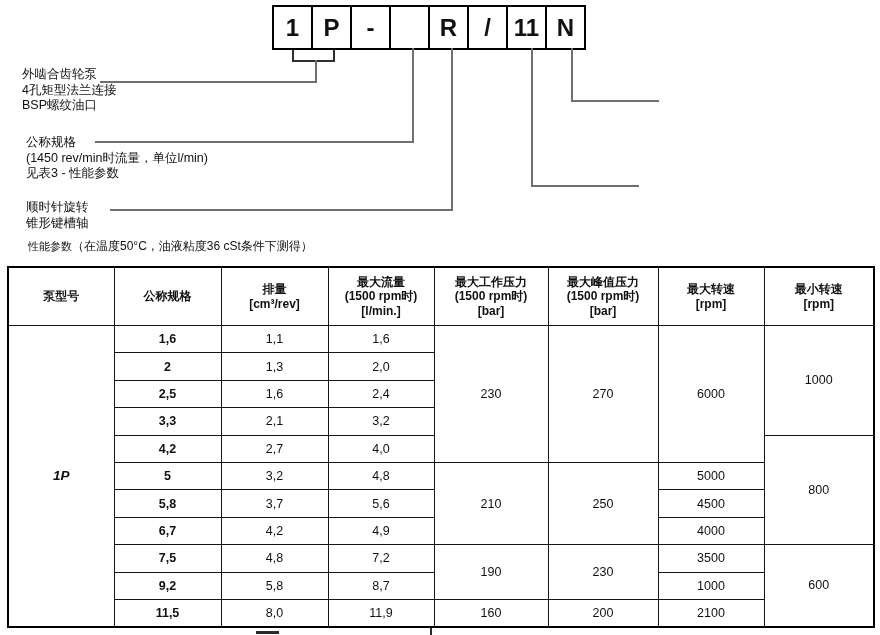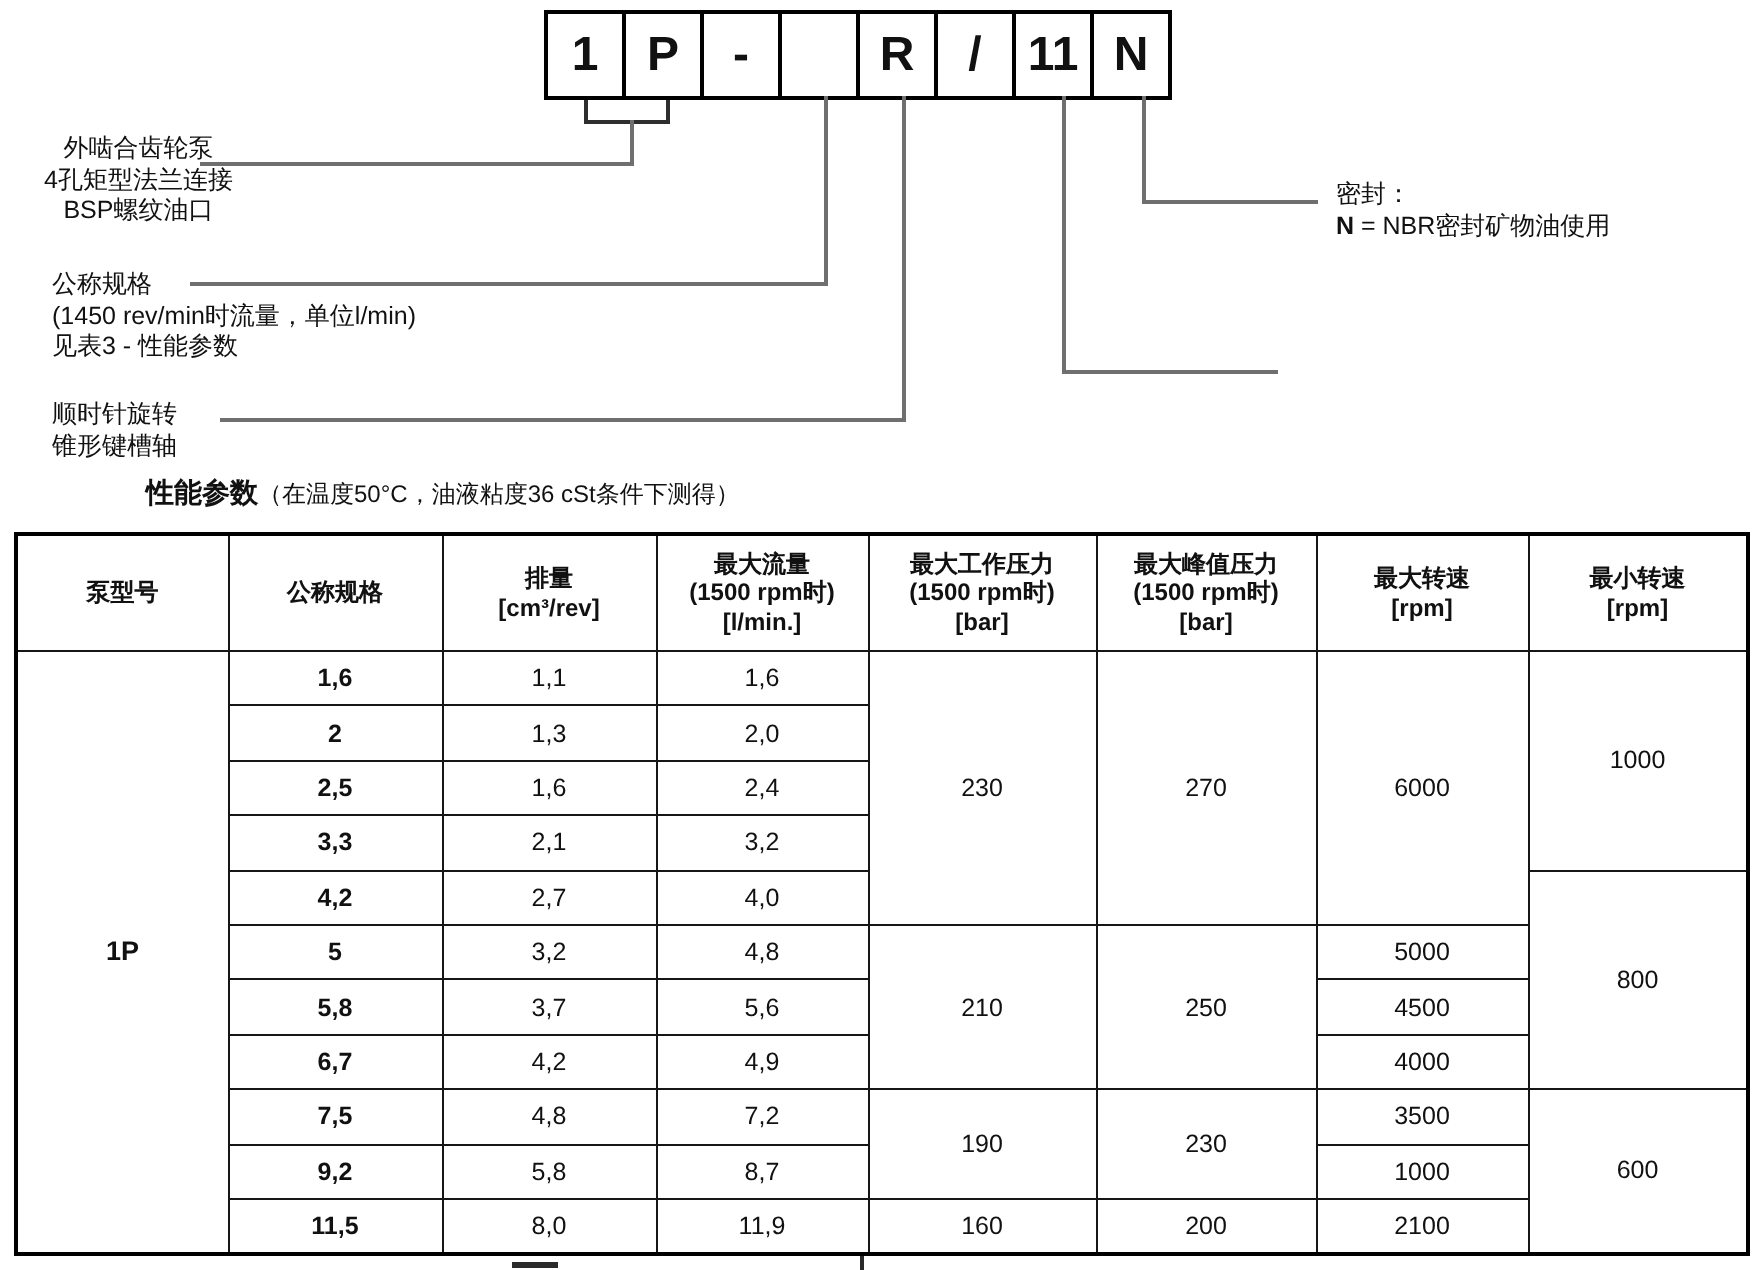--- a/index.html
+++ b/index.html
@@ -17,34 +17,34 @@
   
   .ln{position:absolute;background:#6f6f6f;}
   .ln.dark{background:#2e2e2e;}
 
   
   .callout{position:absolute;font-size:12.5px;line-height:15.5px;white-space:nowrap;}
   .callout .b{font-weight:bold;}
 
   
   .section-heading{position:absolute;left:28px;top:238px;display:flex;align-items:baseline;}
-  .section-heading .title{font-size:14px;font-weight:bold;margin-left:45px;}
+  .section-heading .title{font-size:11px;font-weight:normal;}
   .section-heading .subtitle{font-size:12px;}
 
   
   .perf-table{position:absolute;left:7px;top:266px;border-collapse:collapse;
               table-layout:fixed;width:866px;background:#fff;}
   .perf-table th,.perf-table td{border:1.6px solid #161616;text-align:center;
               vertical-align:middle;padding:0;overflow:hidden;}
   .perf-table{border:2px solid #000;}
   .perf-table thead th{height:57px;font-size:12px;font-weight:bold;line-height:14.5px;}
   .perf-table tbody tr{height:27.4px;}
   .perf-table tbody td{font-size:12.5px;margin-top:16px;}
   .perf-table td.size{font-weight:bold;}
-  .perf-table td.model{font-weight:bold;font-size:13.5px;}
+  .perf-table td.model{font-weight:bold;font-size:13.5px;font-style:italic;}
 
   
   .cont-v{position:absolute;left:430px;top:628px;width:2px;height:7px;background:#2a2a2a;}
   .cont-h{position:absolute;left:256px;top:631px;width:23px;height:3px;background:#2a2a2a;}
 </style>
 </head>
 <body>
 
 <div class="page">
 
@@ -70,41 +70,37 @@
 
   <div class="ln" style="left:451px;top:48px;width:2px;height:163px;"></div>
   <div class="ln" style="left:110px;top:209px;width:343px;height:2px;"></div>
 
   <div class="ln" style="left:531px;top:48px;width:2px;height:139px;"></div>
   <div class="ln" style="left:531px;top:185px;width:108px;height:2px;"></div>
 
   <div class="ln" style="left:571px;top:48px;width:2px;height:54px;"></div>
   <div class="ln" style="left:571px;top:100px;width:88px;height:2px;"></div>
 
-  <div class="callout" style="left:22px;top:67px;text-align:center;">
+  <div class="callout" style="left:22px;top:67px;">
     <div>外啮合齿轮泵</div>
     <div>4孔矩型法兰连接</div>
     <div>BSP螺纹油口</div>
   </div>
 
   <div class="callout" style="left:26px;top:135px;">
     <div>公称规格</div>
     <div>(1450 rev/min时流量，单位l/min)</div>
     <div>见表3 - 性能参数</div>
   </div>
 
   <div class="callout" style="left:26px;top:200px;">
     <div>顺时针旋转</div>
     <div>锥形键槽轴</div>
   </div>
 
-  <div class="callout" style="left:668px;top:90px;">
-    <div>密封：</div>
-    <div><span class="b">N</span><span> = NBR密封矿物油使用</span></div>
-  </div>
 
   <div class="callout" style="left:648px;top:176px;">
   </div>
 
   <div class="section-heading">
     <span class="title">性能参数</span>
     <span class="subtitle">（在温度50°C，油液粘度36 cSt条件下测得）</span>
   </div>
 
   <table class="perf-table">

